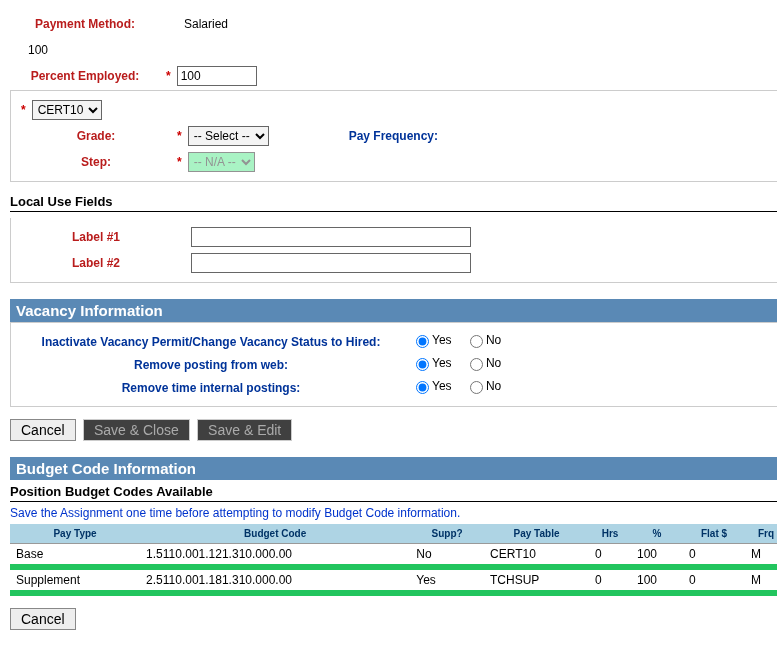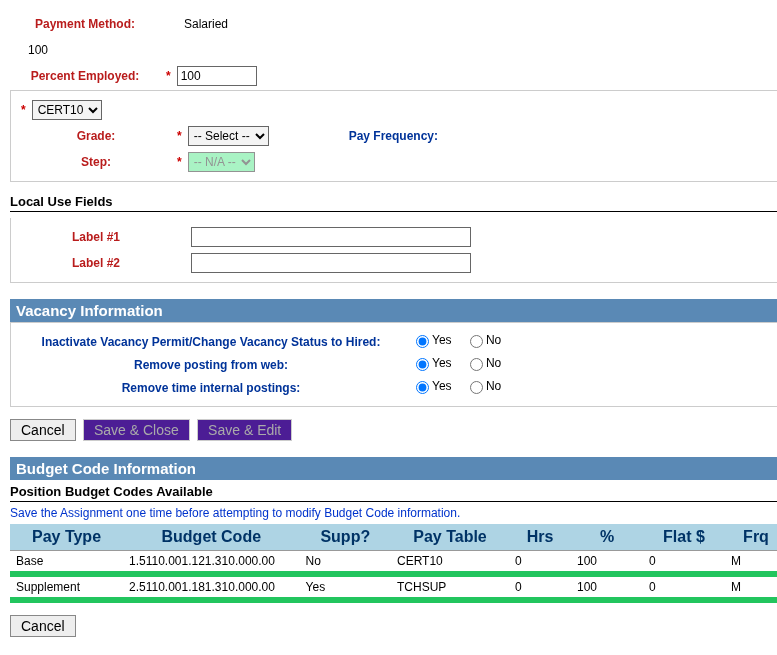--- a/index.html
+++ b/index.html
@@ -97,21 +97,21 @@
   button {
     font-size: 14px;
     padding: 2px 10px;
     border: 1px solid #888;
     background: #eee;
     cursor: pointer;
     margin-right: 4px;
   }
   button:disabled {
     color: #aaa;
-    background: #4c1d95;
+    background: #404040;
     border-color: #ccc;
   }
   .subhead {
     font-weight: bold;
     font-size: 13px;
     border-bottom: 1px solid #000;
     padding-bottom: 2px;
     margin-top: 4px;
   }
   .hint {
@@ -121,22 +121,22 @@
   }
   table.grid {
     border-collapse: collapse;
     width: 100%;
     margin-top: 2px;
   }
   table.grid th {
     background: #AED4E4;
     color: #003366;
     font-weight: bold;
-    font-size: 16px;
-    padding: 4px 16px;
+    font-size: 10px;
+    padding: 4px 6px;
     text-align: center;
     border-bottom: 1px solid #999;
   }
   table.grid td {
     font-size: 12px;
     padding: 3px 6px;
     border-bottom: 6px solid #22c55e;
   }
   .right-label {
     color: #003399;

